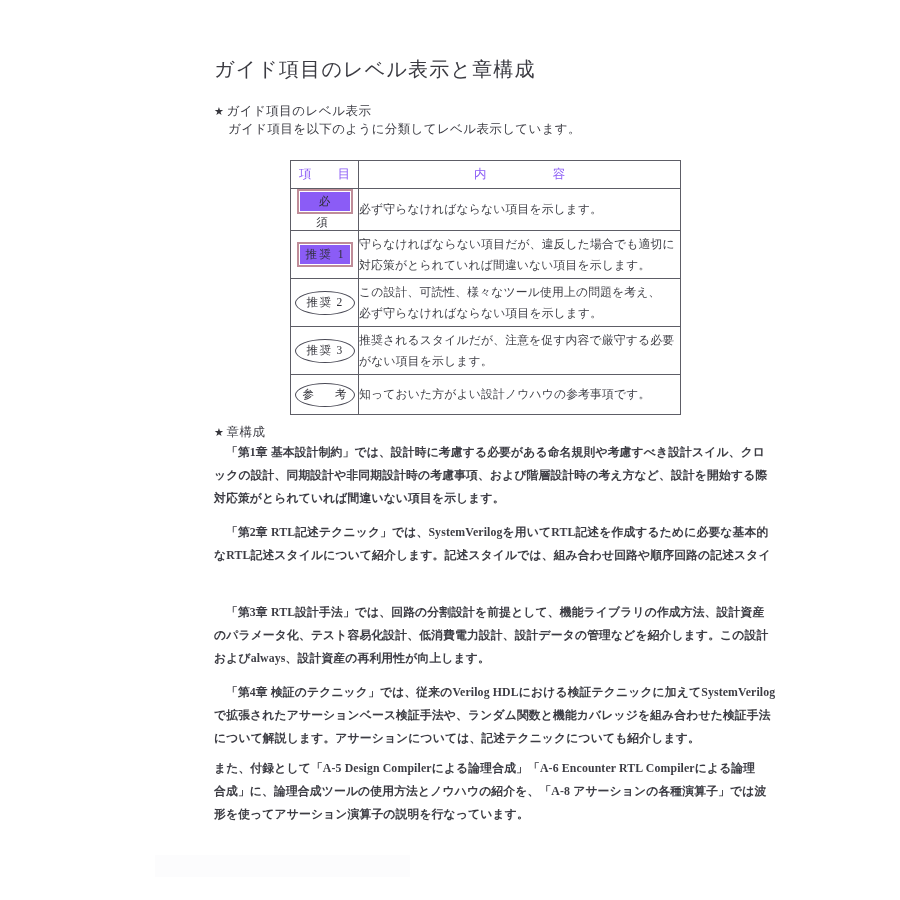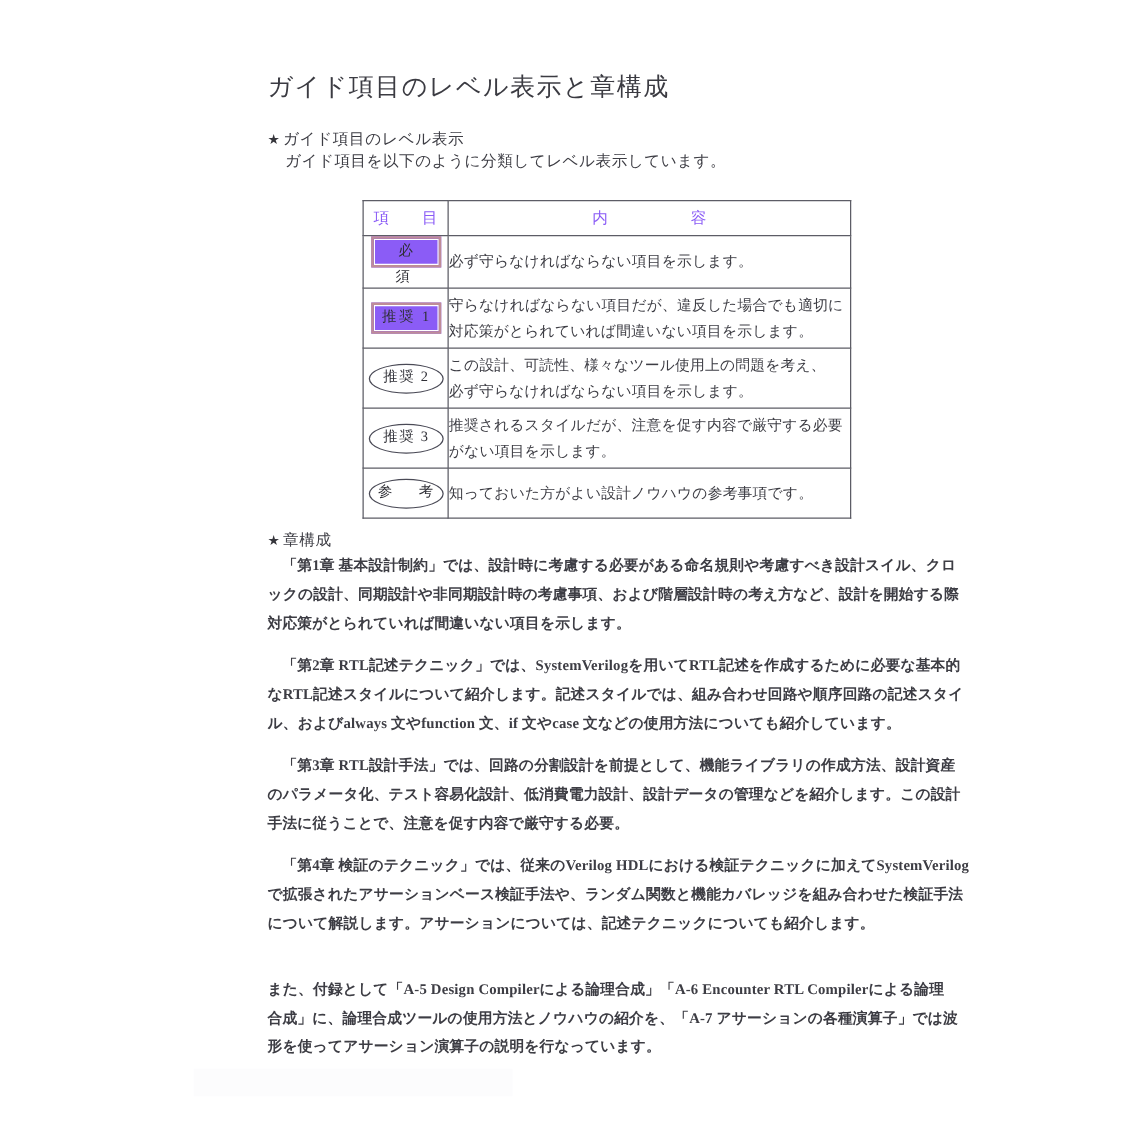--- a/index.html
+++ b/index.html
@@ -231,34 +231,33 @@
 
   <div class="para" style="top:441px;">
     <span class="l">　「第1章 基本設計制約」では、設計時に考慮する必要がある命名規則や考慮すべき設計スイル、クロ</span>
     <span class="l">ックの設計、同期設計や非同期設計時の考慮事項、および階層設計時の考え方など、設計を開始する際</span>
     <span class="l">対応策がとられていれば間違いない項目を示します。</span>
   </div>
 
   <div class="para" style="top:521px;">
     <span class="l">　「第2章 RTL記述テクニック」では、SystemVerilogを用いてRTL記述を作成するために必要な基本的</span>
     <span class="l">なRTL記述スタイルについて紹介します。記述スタイルでは、組み合わせ回路や順序回路の記述スタイ</span>
-    <span class="l">ル、およびalways 文やfunction 文、if 文やcase 文などの使用方法についても紹介しています。</span>
   </div>
 
   <div class="para" style="top:601px;">
     <span class="l">　「第3章 RTL設計手法」では、回路の分割設計を前提として、機能ライブラリの作成方法、設計資産</span>
     <span class="l">のパラメータ化、テスト容易化設計、低消費電力設計、設計データの管理などを紹介します。この設計</span>
-    <span class="l">手法に従うことで、注意を促す内容で厳守する必要。</span>
+    <span class="l">およびalways、設計資産の再利用性が向上します。</span>
   </div>
 
   <div class="para" style="top:681px;">
     <span class="l">　「第4章 検証のテクニック」では、従来のVerilog HDLにおける検証テクニックに加えてSystemVerilog</span>
     <span class="l">で拡張されたアサーションベース検証手法や、ランダム関数と機能カバレッジを組み合わせた検証手法</span>
     <span class="l">について解説します。アサーションについては、記述テクニックについても紹介します。</span>
   </div>
 
-  <div class="para" style="top:780px;">
+  <div class="para" style="top:757px;">
     <span class="l">また、付録として「A-5 Design Compilerによる論理合成」「A-6 Encounter RTL Compilerによる論理</span>
-    <span class="l">合成」に、論理合成ツールの使用方法とノウハウの紹介を、「A-7 アサーションの各種演算子」では波</span>
+    <span class="l">合成」に、論理合成ツールの使用方法とノウハウの紹介を、「A-8 アサーションの各種演算子」では波</span>
     <span class="l">形を使ってアサーション演算子の説明を行なっています。</span>
   </div>
 
 </div>
 
 </body></html>

